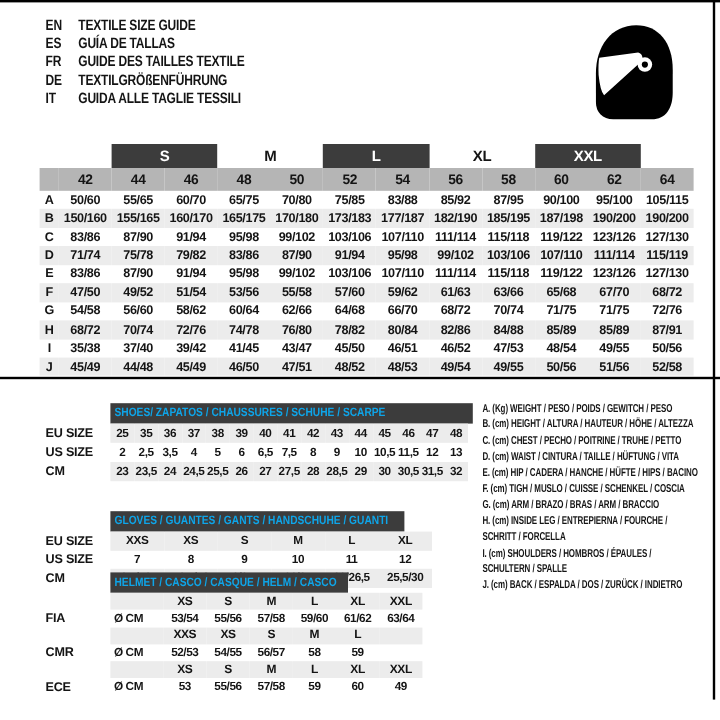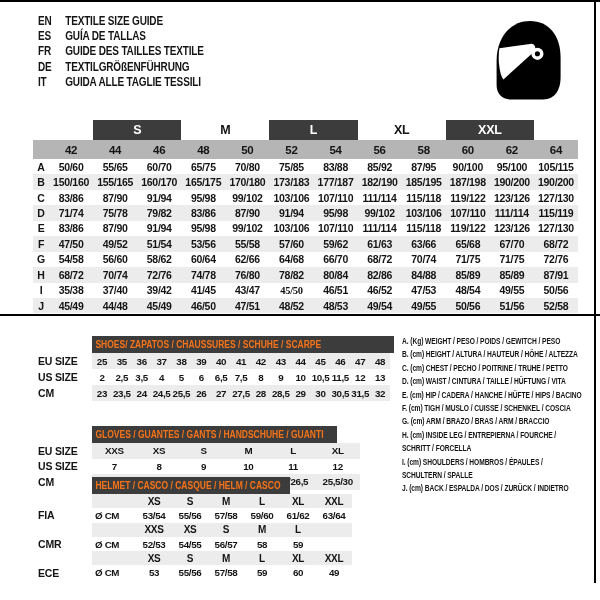--- a/index.html
+++ b/index.html
@@ -34,21 +34,21 @@
   .dark{background:#3c3c3c;color:#fff}
   .band{background:#b5b5b5;font-size:11.5px}
   .letter,.val{font-size:10.5px}
   .stripe{background:#ececec}
 
   
   .subtable{position:absolute;left:30px}
   #shoes-table{top:336px;width:360px}
   #gloves-table{top:426px;width:330px}
   #helmet-table{top:477px;width:322px}
-  .ttitle{height:17px;background:#3c3c3c;color:#f97316;display:flex;align-items:center;margin-left:62px}
+  .ttitle{height:17px;background:#3c3c3c;color:#0ea5e9;display:flex;align-items:center;margin-left:62px}
   .ttitle span{font-size:10px;padding-left:4px;transform:scaleX(.85);transform-origin:left center;white-space:nowrap}
   #shoes-table .ttitle{width:302px}
   #gloves-table .ttitle{width:245px}
   #helmet-table .ttitle{width:198px}
   .srow{display:grid;height:16px}
   #shoes-table .srow{grid-template-columns:62px repeat(15,1fr)}
   #gloves-table .srow{grid-template-columns:62px repeat(6,1fr)}
   #gloves-table .srow{height:15.5px}
   .hrow{display:grid;grid-template-columns:62px 44px repeat(6,36px);height:14.3px}
   .rlabel{display:flex;align-items:center;padding-left:8px;font-size:10.5px;letter-spacing:-.2px;white-space:nowrap}
@@ -221,21 +221,21 @@
       <div class="val stripe" style="grid-area: 10 / 10;">84/88</div>
       <div class="val stripe" style="grid-area: 10 / 11;">85/89</div>
       <div class="val stripe" style="grid-area: 10 / 12;">85/89</div>
       <div class="val stripe" style="grid-area: 10 / 13;">87/91</div>
       <div class="letter" style="grid-area: 11 / 1;">I</div>
       <div class="val" style="grid-area: 11 / 2;">35/38</div>
       <div class="val" style="grid-area: 11 / 3;">37/40</div>
       <div class="val" style="grid-area: 11 / 4;">39/42</div>
       <div class="val" style="grid-area: 11 / 5; text-align: center;">41/45</div>
       <div class="val" style="grid-area: 11 / 6;">43/47</div>
-      <div class="val" style="grid-area: 11 / 7; font-family: Liberation Serif, serif;">45/50</div>
+      <div class="val" style="grid-area: 11 / 7;">45/50</div>
       <div class="val" style="grid-area: 11 / 8;">46/51</div>
       <div class="val" style="grid-area: 11 / 9;">46/52</div>
       <div class="val" style="grid-area: 11 / 10;">47/53</div>
       <div class="val" style="grid-area: 11 / 11;">48/54</div>
       <div class="val" style="grid-area: 11 / 12;">49/55</div>
       <div class="val" style="grid-area: 11 / 13;">50/56</div>
       <div class="letter stripe" style="grid-area: 12 / 1;">J</div>
       <div class="val stripe" style="grid-area: 12 / 2;">45/49</div>
       <div class="val stripe" style="grid-area: 12 / 3;">44/48</div>
       <div class="val stripe" style="grid-area: 12 / 4;">45/49</div>

